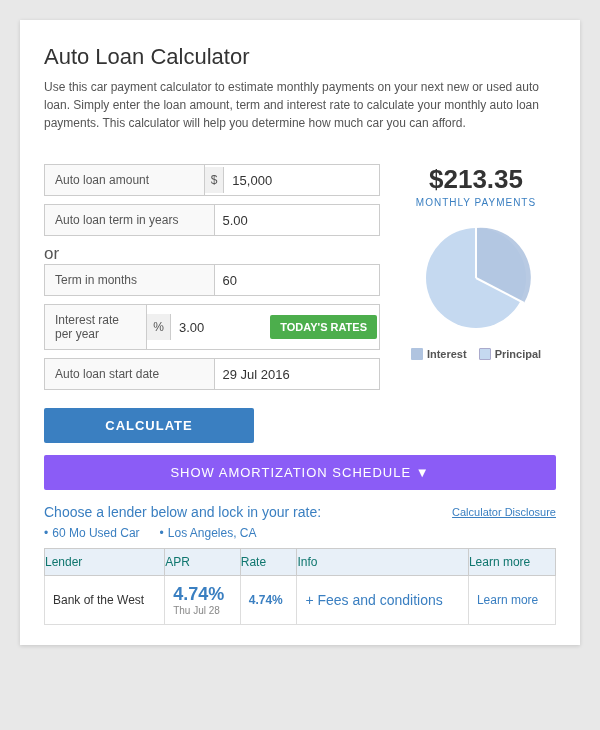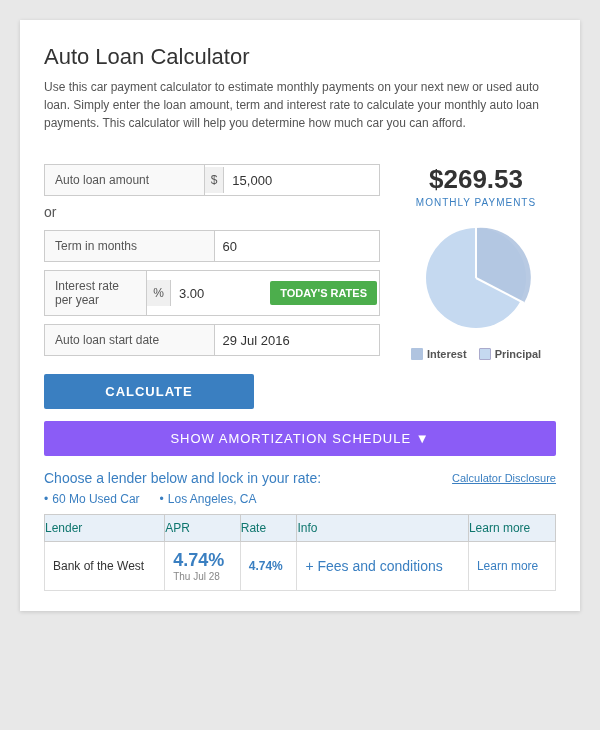--- a/index.html
+++ b/index.html
@@ -63,23 +63,23 @@
     .input-field {
       border: none;
       outline: none;
       padding: 6px 8px;
       font-size: 13px;
       color: #333;
       flex: 1;
       width: 80px;
     }
     .or-text {
-      font-size: 14px;
-      color: #555;
-      margin-bottom: 10px;
+      font-size: 17px;
+      color: #555;
+      margin-bottom: 0;
     }
     .interest-row {
       display: flex;
       align-items: center;
       border: 1px solid #ccc;
       margin-bottom: 8px;
       background: #fff;
     }
     .today-btn {
       background: #4cae4c;
@@ -247,20 +247,24 @@
     <div class="form-section">
 
       
       <div class="input-row">
         <span class="input-label">Auto loan amount</span>
         <span class="input-prefix">$</span>
         <input class="input-field" type="text" value="15,000" style="">
       </div>
 
       
+      <div class="input-row">
+        <span class="input-label">Auto loan term in years</span>
+        <input class="input-field" type="text" value="5.00" style="">
+      </div>
 
       <div class="or-text">or</div>
 
       
       <div class="input-row">
         <span class="input-label">Term in months</span>
         <input class="input-field" type="text" value="60" style="">
       </div>
 
       
@@ -275,21 +279,21 @@
       <div class="input-row">
         <span class="input-label">Auto loan start date</span>
         <input class="input-field" type="text" value="29 Jul 2016" style="">
       </div>
 
       
       <button class="calculate-btn">CALCULATE</button>
     </div>
 
     <div class="chart-section">
-      <div class="monthly-amount">$269.53</div>
+      <div class="monthly-amount">$213.35</div>
       <div class="monthly-label">MONTHLY PAYMENTS</div>
 
       <div class="pie-container">
         <svg width="120" height="120" viewBox="0 0 120 120">
 
           <circle cx="60" cy="60" r="50" fill="#c5d9f0"></circle>
 
           <path d="M60,60 L60,10 A50,50 0 0,1 108,85 Z" fill="#b0c4e0" opacity="0.9"></path>
 
           <line x1="60" y1="60" x2="60" y2="10" stroke="white" stroke-width="2"></line>

